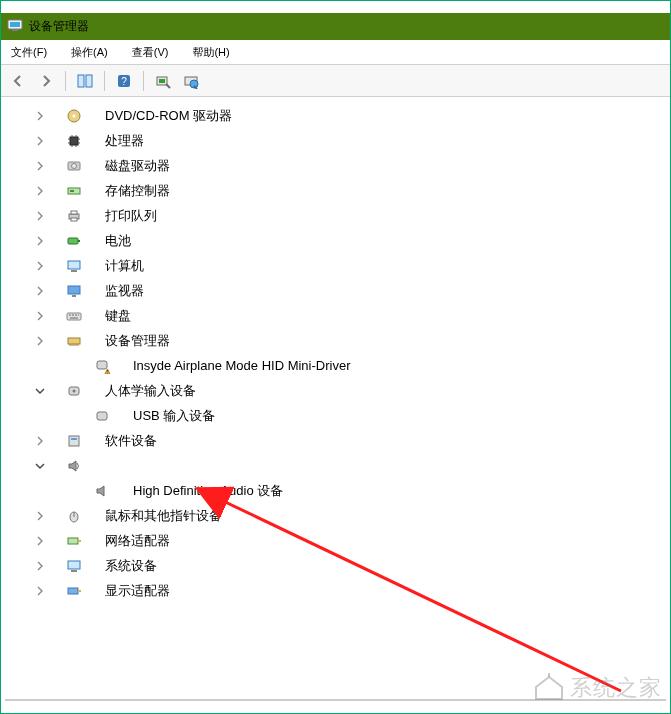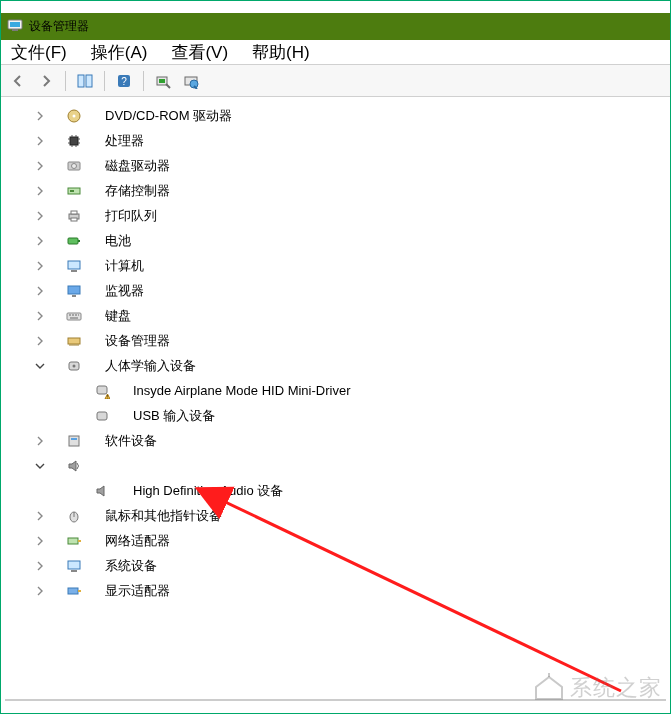--- a/index.html
+++ b/index.html
@@ -30,21 +30,21 @@
     height: 24px;
     display: flex;
     align-items: center;
     padding: 0 4px;
     gap: 12px;
     background: #fff;
     border-bottom: 1px solid #d0d0d0;
   }
   .menubar .menu-item {
     padding: 3px 6px;
-    font-size: 17px;
+    font-size: 11px;
   }
   .toolbar {
     height: 32px;
     display: flex;
     align-items: center;
     padding: 0 4px;
     gap: 2px;
     background: #f7f7f7;
     border-bottom: 1px solid #d0d0d0;
   }
@@ -332,45 +332,45 @@
       </span>
     <span class="node-icon">
         <svg width="16" height="16" viewBox="0 0 16 16">
           <rect x="2" y="5" width="12" height="6" fill="#e9c97a" stroke="#a08030"></rect>
           <path d="M4 11v2M6 11v2M8 11v2M10 11v2M12 11v2" stroke="#a08030"></path>
         </svg>
       </span>
     <span class="node-label">设备管理器</span>
   </div>
 
-  <div class="tree-row lvl1">
-    <span class="arrow">
-        <svg width="10" height="10" viewBox="0 0 10 10">
-          <path d="M1 3 L5 7 L9 3" fill="none" stroke="#444" stroke-width="1.4"></path>
-        </svg>
-      </span>
-    <span class="node-icon">
-        <svg width="16" height="16" viewBox="0 0 16 16">
-          <rect x="3" y="4" width="10" height="8" rx="2" fill="#d8d8d8" stroke="#777"></rect>
-          <circle cx="8" cy="8" r="1.5" fill="#777"></circle>
-        </svg>
-      </span>
-    <span class="node-label">人体学输入设备</span>
-  </div>
-
   <div class="tree-row lvl2">
     <span class="arrow blank">·</span>
     <span class="node-icon">
         <svg width="16" height="16" viewBox="0 0 16 16">
           <rect x="3" y="3" width="10" height="8" rx="2" fill="#d8d8d8" stroke="#777"></rect>
           <polygon points="11,16 16,16 13.5,11" fill="#f7c948" stroke="#a07010"></polygon>
           <text x="13.5" y="15.5" font-size="5" text-anchor="middle" fill="#000">!</text>
         </svg>
       </span>
     <span class="node-label">Insyde Airplane Mode HID Mini-Driver</span>
+  </div>
+
+  <div class="tree-row lvl1">
+    <span class="arrow">
+        <svg width="10" height="10" viewBox="0 0 10 10">
+          <path d="M1 3 L5 7 L9 3" fill="none" stroke="#444" stroke-width="1.4"></path>
+        </svg>
+      </span>
+    <span class="node-icon">
+        <svg width="16" height="16" viewBox="0 0 16 16">
+          <rect x="3" y="4" width="10" height="8" rx="2" fill="#d8d8d8" stroke="#777"></rect>
+          <circle cx="8" cy="8" r="1.5" fill="#777"></circle>
+        </svg>
+      </span>
+    <span class="node-label">人体学输入设备</span>
   </div>
 
   <div class="tree-row lvl2">
     <span class="arrow blank">·</span>
     <span class="node-icon">
         <svg width="16" height="16" viewBox="0 0 16 16">
           <rect x="3" y="4" width="10" height="8" rx="2" fill="#d8d8d8" stroke="#777"></rect>
         </svg>
       </span>
     <span class="node-label">USB 输入设备</span>

